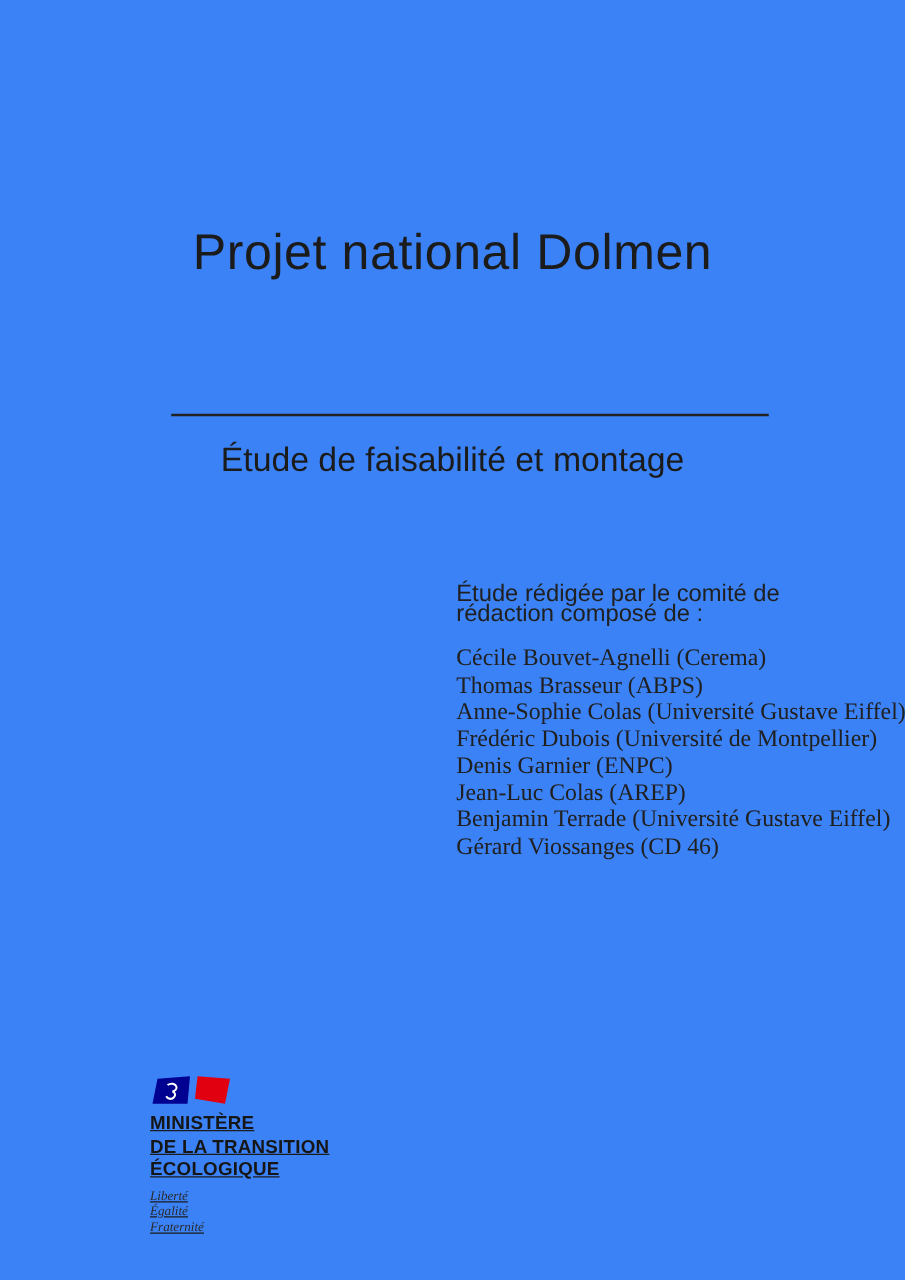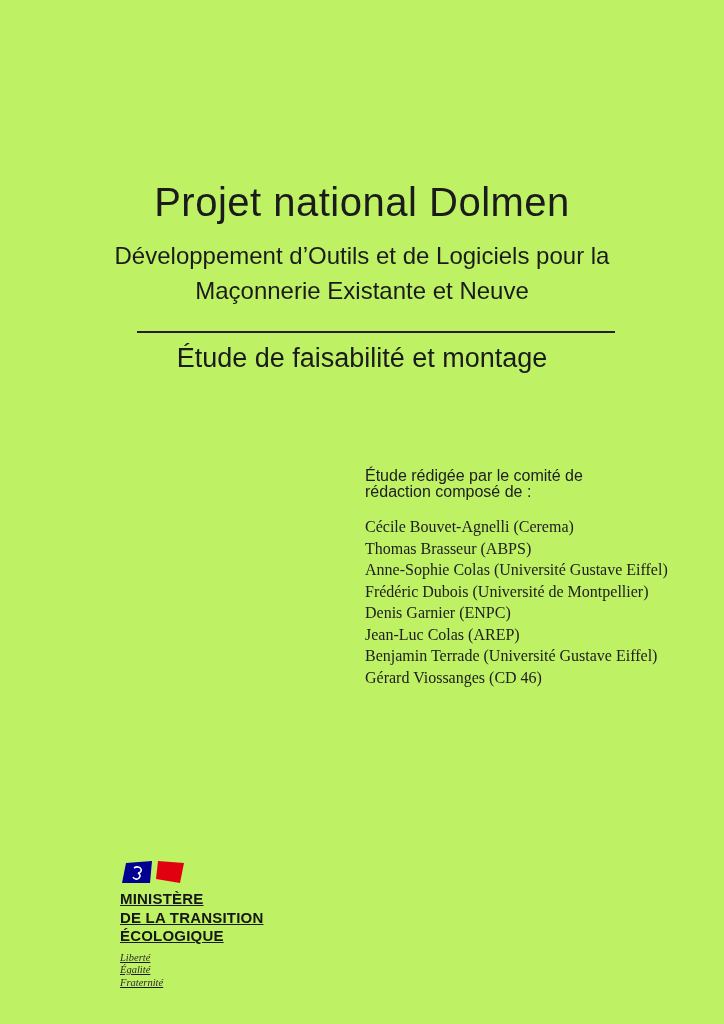--- a/index.html
+++ b/index.html
@@ -4,65 +4,64 @@
 <style>
   * { margin: 0; padding: 0; box-sizing: border-box; }
   html, body { background: #ffffff; }
   body {
     width: 724px; height: 1024px;
     position: relative;
     font-family: "Liberation Sans", sans-serif;
     color: #1c1c1c;
     overflow: hidden;
   }
-  .page { position: absolute; inset: 0; background: #bef264; }
+  .page { position: absolute; inset: 0; background: #3b82f6; }
 
   .title-block { position: absolute; top: 178px; left: 0; width: 724px; text-align: center; }
   .doc-title {
     font-size: 40px; font-weight: 400; line-height: 48px; color: #1b1b1b;
     letter-spacing: 0.5px;
   }
   .doc-subtitle {
     margin: 12px auto 0 auto; width: 540px;
     font-size: 24px; font-weight: 400; line-height: 35px; color: #1b1b1b;
   }
 
   .divider {
     position: absolute; top: 331px; left: 137px; width: 478px; height: 0;
     border-top: 2px solid #222222;
   }
 
   .section-title {
-    position: absolute; top: 338px; left: 0; width: 724px;
+    position: absolute; top: 348px; left: 0; width: 724px;
     text-align: center; font-size: 27px; font-weight: 400; line-height: 40px;
     color: #1b1b1b;
   }
 
   .committee {
     position: absolute; top: 468px; left: 365px; width: 285px;
-    font-size: 16px; color: #202020;
+    font-size: 19px; color: #202020;
   }
   .committee-intro { line-height: 15.5px; }
   .member-list { margin-top: 17px; font-family: Liberation Serif, serif; }
   .member { line-height: 21.5px; white-space: nowrap; }
   .committee-outro { margin-top: 17px; line-height: 15.5px; text-align: justify; }
 
   .gov-logo { position: absolute; left: 120px; top: 858px; text-decoration: underline; }
   .flag { display: block; }
   .ministry { margin-top: 4px; font-weight: 700; font-size: 15px; line-height: 18.5px; letter-spacing: 0.2px; color: #161616; }
   .motto { margin-top: 6px; font-family: "Liberation Serif", serif; font-style: italic; font-size: 10.5px; line-height: 12.5px; color: #2a2a2a; }
 </style>
 </head>
 <body>
 
 <div class="page">
 
   <div class="title-block">
     <div class="doc-title">Projet national Dolmen</div>
-    <div class="doc-subtitle">Développement d’Outils et de Logiciels pour la Maçonnerie Existante et Neuve</div>
   </div>
 
   <div class="divider"></div>
 
   <div class="section-title">Étude de faisabilité et montage</div>
 
   <div class="committee">
     <div class="committee-intro">Étude rédigée par le comité de rédaction composé de :</div>
     <div class="member-list">
       <div class="member">Cécile Bouvet-Agnelli (Cerema)</div>

